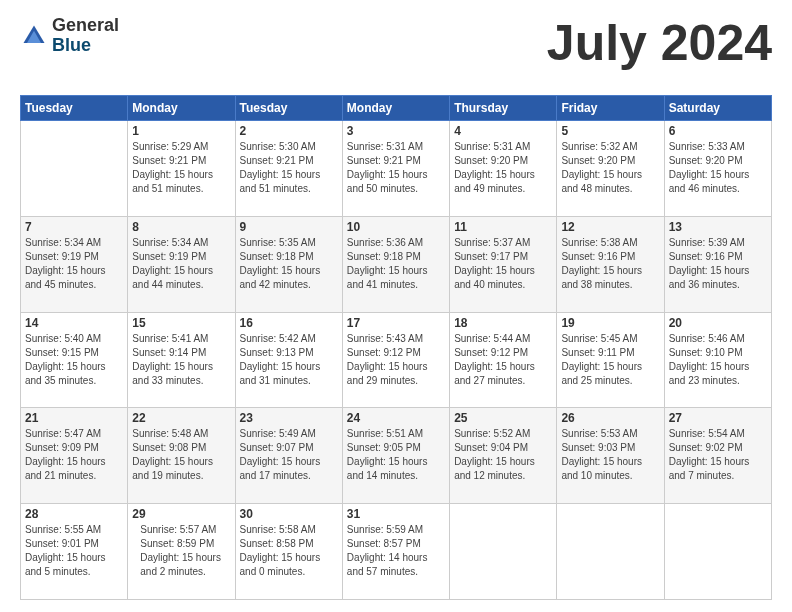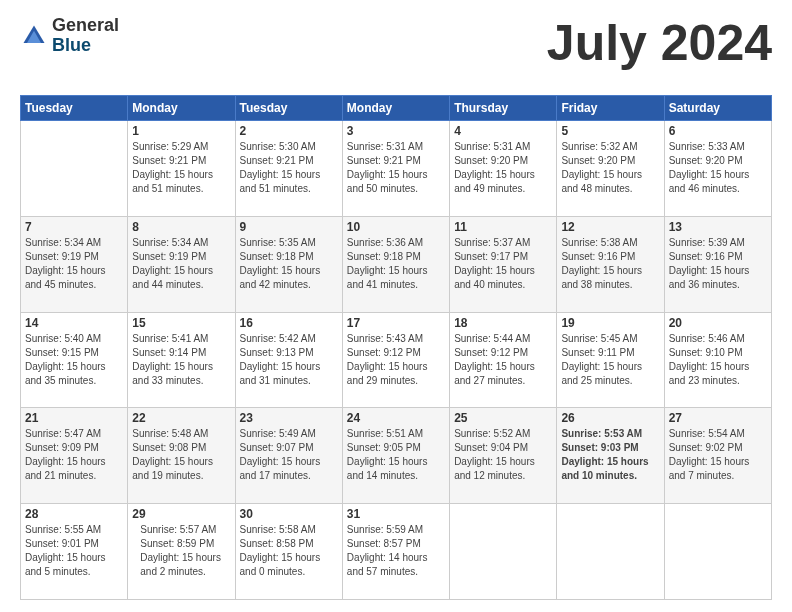--- a/index.html
+++ b/index.html
@@ -307,21 +307,21 @@
           </td>
           <td>
             <div class="day-number">25</div>
             <div class="day-info" style="white-space: pre-line;">Sunrise: 5:52 AM
 Sunset: 9:04 PM
 Daylight: 15 hours
 and 12 minutes.</div>
           </td>
           <td>
             <div class="day-number">26</div>
-            <div class="day-info" style="white-space: pre-line; font-weight: bold;">Sunrise: 5:53 AM
+            <div class="day-info" style="white-space: pre-line;">Sunrise: 5:53 AM
 Sunset: 9:03 PM
 Daylight: 15 hours
 and 10 minutes.</div>
           </td>
           <td>
             <div class="day-number">27</div>
             <div class="day-info" style="white-space: pre-line;">Sunrise: 5:54 AM
 Sunset: 9:02 PM
 Daylight: 15 hours
 and 7 minutes.</div>

